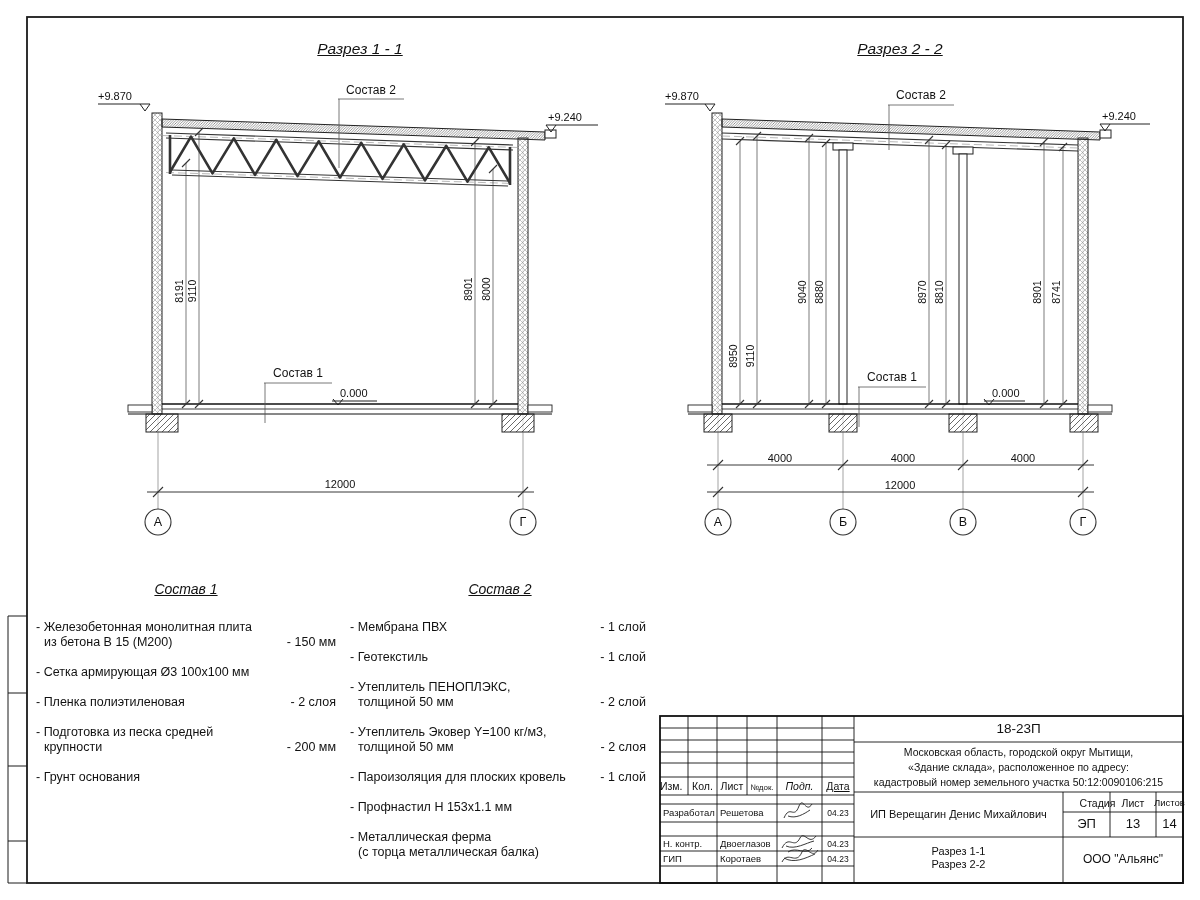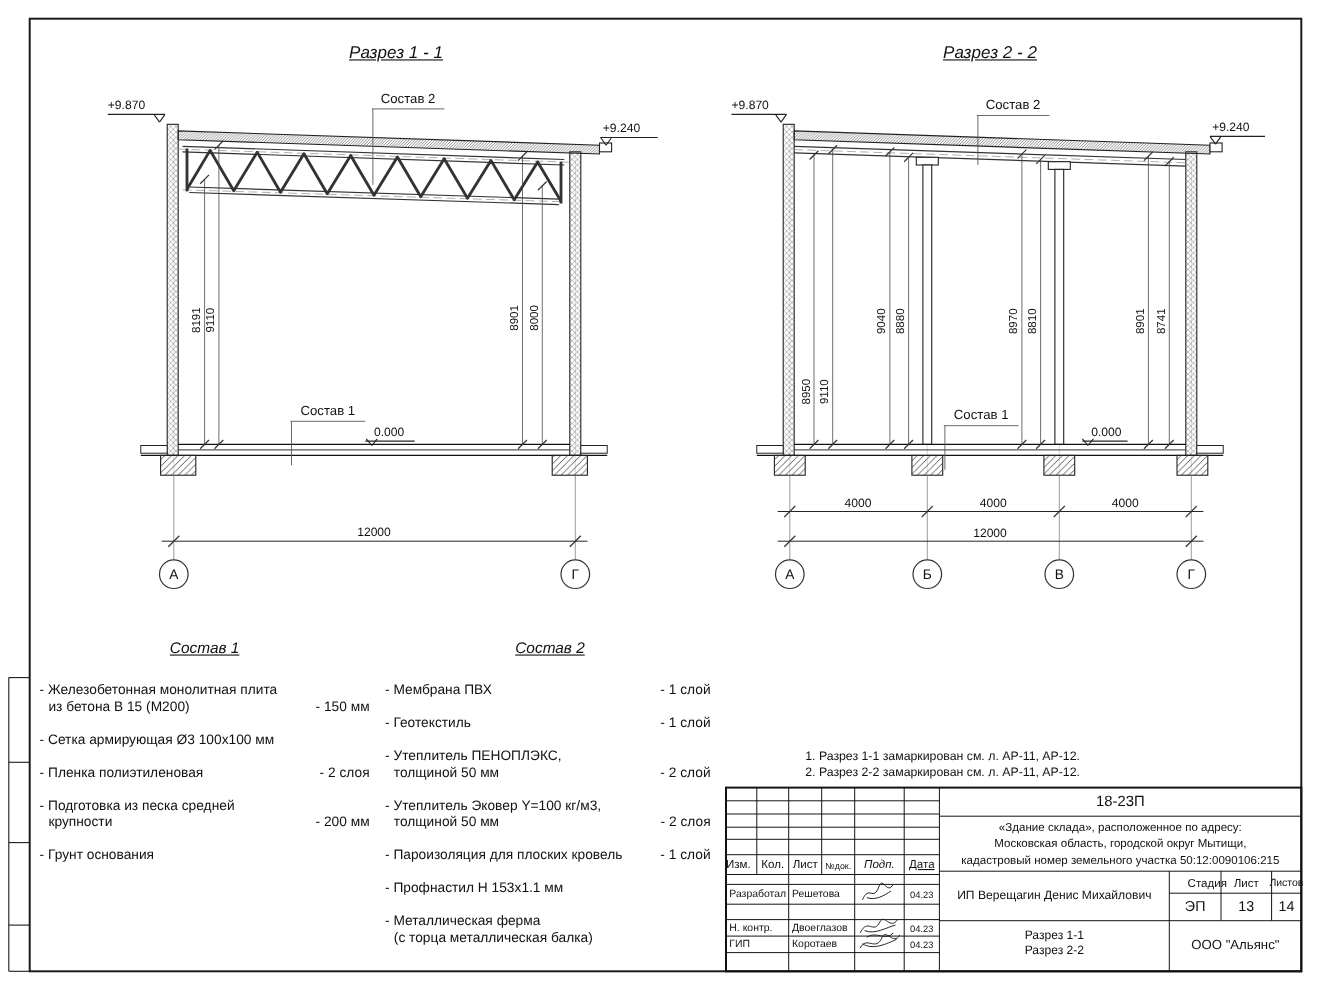--- a/index.html
+++ b/index.html
@@ -395,46 +395,42 @@
   </div>
   <div class="li">
     <div>
           <div>- Металлическая ферма</div>
           <div class="ind">(с торца металлическая балка)</div>
         </div>
     <div class="li-val"></div>
   </div>
 </div>
 
-<div class="t note" style="left:732px;top:682px;">
-  <div>1. Разрез 1-1 замаркирован см. л. АР-11, АР-12.</div>
-  <div>2. Разрез 2-2 замаркирован см. л. АР-11, АР-12.</div>
-</div>
 
 <div class="t tbt c" style="left:660px;top:780px;width:19px;">Изм.</div>
 <div class="t tbt c" style="left:688px;top:780px;width:29px;">Кол.</div>
 <div class="t tbt c" style="left:717px;top:780px;width:30px;">Лист</div>
 <div class="t tbs c" style="left:747px;top:783px;width:30px;">№док.</div>
 <div class="t tbt c" style="left:777px;top:780px;width:45px;font-style:italic;">Подп.</div>
 <div class="t tbt c" style="left:822px;top:780px;width:32px;text-decoration:underline;">Дата</div>
 
 <div class="t tbr" style="left:663px;top:808px;">Разработал</div>
 <div class="t tbr" style="left:720px;top:808px;">Решетова</div>
 <div class="t tbd c" style="left:822px;top:809px;width:32px;">04.23</div>
 <div class="t tbr" style="left:663px;top:839px;text-align:center;">Н. контр.</div>
 <div class="t tbr" style="left:720px;top:839px;">Двоеглазов</div>
 <div class="t tbd c" style="left:822px;top:840px;width:32px;">04.23</div>
 <div class="t tbr" style="left:663px;top:854px;">ГИП</div>
 <div class="t tbr" style="left:720px;top:854px;">Коротаев</div>
 <div class="t tbd c" style="left:822px;top:855px;width:32px;">04.23</div>
 
 <div class="t tbbig c" style="left:854px;top:721px;width:329px;">18-23П</div>
 <div class="t addr" style="left:856px;top:745px;width:325px;">
+  <div>Московская область, городской округ Мытищи,</div>
   <div>«Здание склада», расположенное по адресу:</div>
-  <div>Московская область, городской округ Мытищи,</div>
   <div>кадастровый номер земельного участка 50:12:0090106:215</div>
 </div>
 <div class="t tbt c" style="left:854px;top:808px;width:209px;font-size:11px;">ИП Верещагин Денис Михайлович</div>
 <div class="t tbt c" style="left:1063px;top:797px;width:69px;">Стадия</div>
 <div class="t tbt c" style="left:1110px;top:797px;width:46px;">Лист</div>
 <div class="t c" style="left:1154px;top:798px;width:29px;font-size:9.5px;">Листов</div>
 <div class="t tbv c" style="left:1063px;top:817px;width:47px;">ЭП</div>
 <div class="t tbv c" style="left:1110px;top:817px;width:46px;">13</div>
 <div class="t tbv c" style="left:1156px;top:817px;width:27px;">14</div>
 <div class="t c" style="left:854px;top:845px;width:209px;font-size:11px;">

